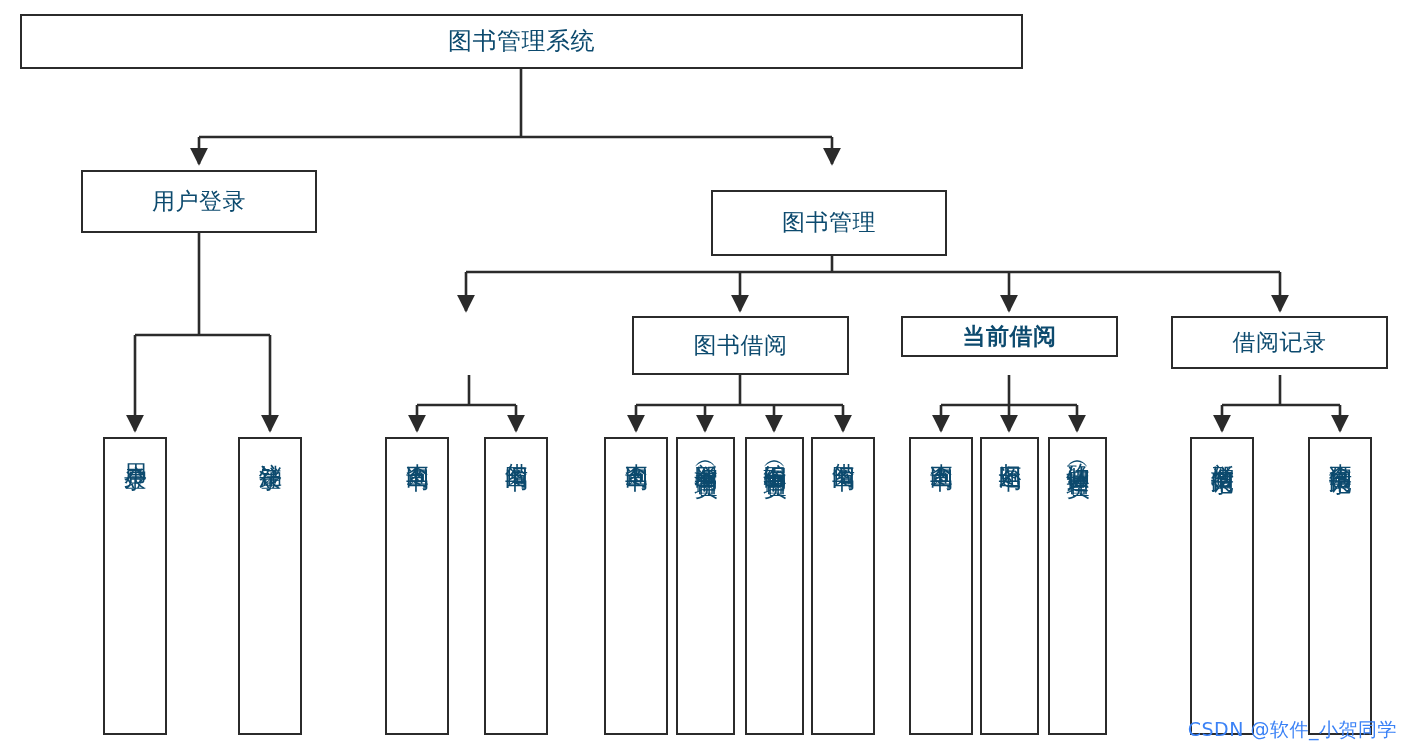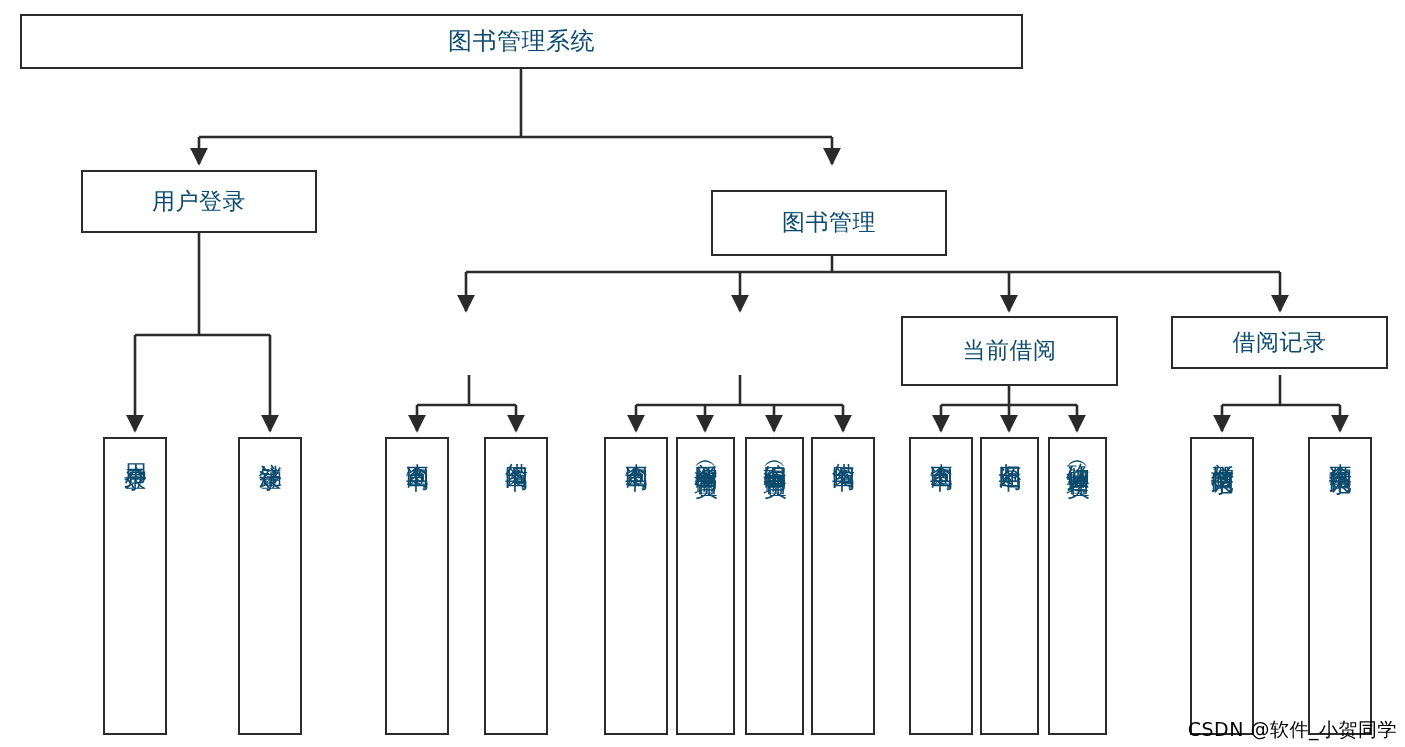--- a/index.html
+++ b/index.html
@@ -61,21 +61,21 @@
     font-size: 23px;
     line-height: 1.30;
     letter-spacing: 2px;
     white-space: nowrap;
   }
   .watermark {
     position: absolute;
     right: 8px;
     bottom: 4px;
     font-size: 19px;
-    color: #000000;
+    color: #3b82f6;
     white-space: nowrap;
     z-index: 3;
     letter-spacing: 0.5px;
   }
 </style>
 </head>
 <body>
 
 <div id="diagram-root">
 
@@ -133,21 +133,24 @@
     <span class="node-label">图书管理系统</span>
   </div>
 
   <div class="node h" style="left:81px; top:170px; width:236px; height:63px;">
     <span class="node-label">用户登录</span>
   </div>
   <div class="node h" style="left:711px; top:170px; width:236px; height:66px;margin-top:20px;">
     <span class="node-label">图书管理</span>
   </div>
 
-  <div class="node h" style="left:901px; top:316px; width:217px; height:70px;">
+  <div class="node h" style="left:632px; top:316px; width:217px; height:59px;">
+    <span class="node-label">图书借阅</span>
+  </div>
+  <div class="node h" style="left:901px; top:316px; width:217px; height:41px;font-weight:bold;">
     <span class="node-label">当前借阅</span>
   </div>
   <div class="node h" style="left:1171px; top:316px; width:217px; height:53px;">
     <span class="node-label">借阅记录</span>
   </div>
 
   <div class="node v" style="left:103px; top:437px; width:64px; height:298px;">
     <span class="node-label">用户登录</span>
   </div>
   <div class="node v" style="left:238px; top:437px; width:64px; height:298px;">

